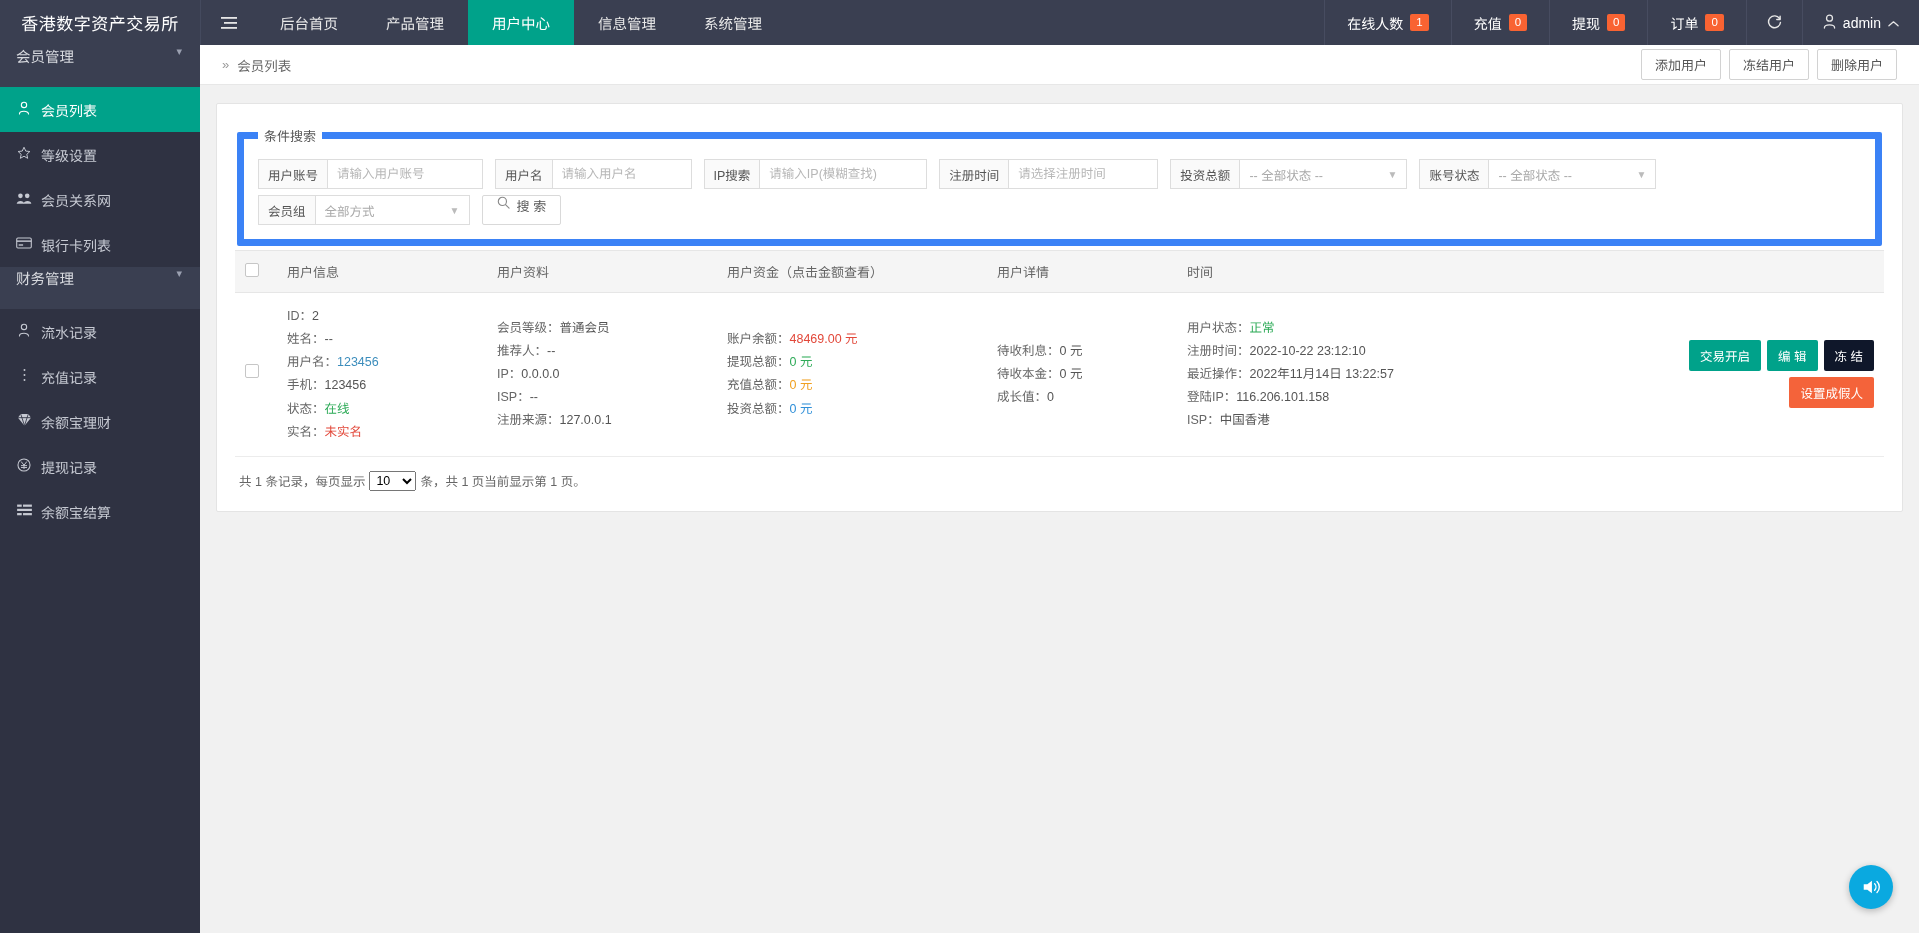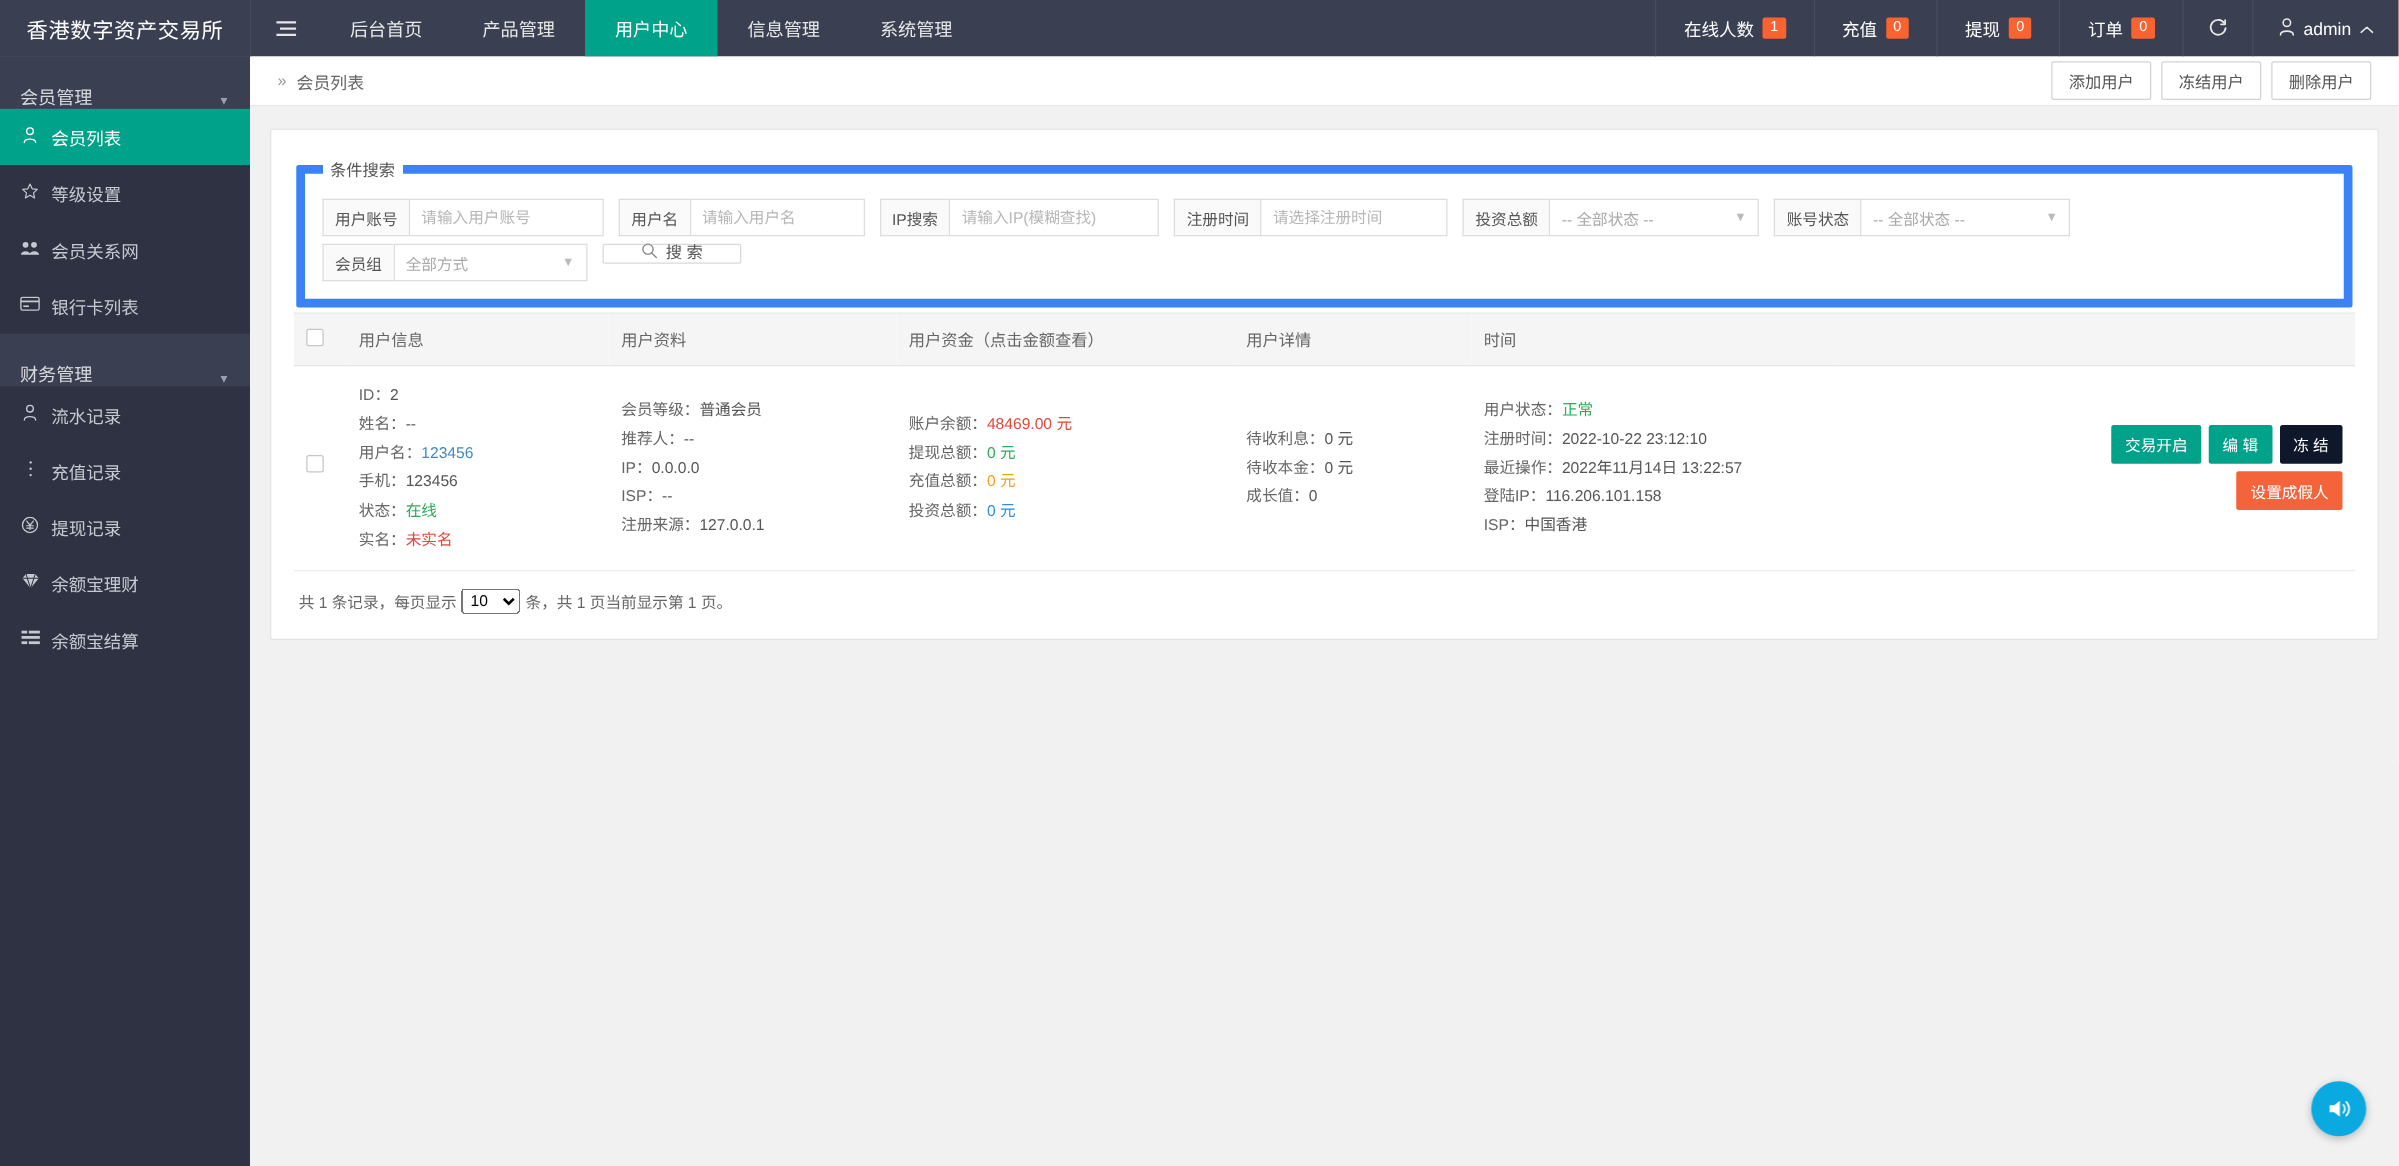--- a/index.html
+++ b/index.html
@@ -55,21 +55,21 @@
     padding: 0 20px; border-left: 1px solid #474c60; cursor: pointer;
     font-size: 14px;
   }
   
   .shell { display: flex; height: 888px; }
   .sidebar {
     width: 200px; min-width: 200px; background: #2f3242;
     height: 100%; overflow: hidden;
   }
   .grp {
-    height: 42px; display: flex; align-items: flex-end; justify-content: space-between;
+    height: 42px; display: flex; align-items: flex-start; justify-content: space-between;
     padding: 0 18px 0 16px; color: #d7d9de; font-size: 14.5px;
     background: #3a3f51; cursor: pointer;
   }
   .grp .chev { font-size: 11px; color: #9aa0b0; }
   .menuitem {
     height: 45px; display: flex; align-items: center; gap: 9px;
     padding: 0 16px; color: #c6c9d2; font-size: 14px; cursor: pointer;
   }
   .menuitem.active { background: #00a28a; color: #fff; }
   .menuitem .mi { width: 16px; text-align: center; font-size: 13.5px; display:inline-block; }
@@ -108,22 +108,22 @@
     font-family: inherit;
   }
   .igrp input::placeholder { color: #b7b7b7; }
   .igrp .sel { justify-content: space-between; gap: 8px; cursor: pointer; color: #a9a9a9; }
   .igrp .sel .caret { color: #bbb; font-size: 10px; }
   .w-acct { width: 156px; } .w-name { width: 140px; }
   .w-ip { width: 168px; } .w-time { width: 150px; }
   .w-sel { width: 168px; } .w-grp { width: 155px; }
   .btn-search {
     border: 1px solid #d9d9d9; background: #fff; color: #555; font-size: 13px;
-    height: 16px; padding: 0 30px; border-radius: 2px; cursor: pointer;
-    display: flex; align-items: flex-end; gap: 7px; font-family: inherit;
+    height: 30px; padding: 0 14px; border-radius: 2px; cursor: pointer;
+    display: flex; align-items: flex-start; gap: 7px; font-family: inherit;
   }
   
   table.tbl { width: 100%; border-collapse: collapse; margin-top: 0; }
   table.tbl thead th {
     background: #f5f5f5; border-top: 1px solid #e6e6e6; border-bottom: 1px solid #e6e6e6;
     font-weight: normal; color: #666; font-size: 13px; text-align: left;
     padding: 11px 10px;
   }
   table.tbl tbody td {
     border-bottom: 1px solid #ececec; padding: 12px 10px;
@@ -281,35 +281,35 @@
         <svg width="5" height="14" viewBox="0 0 5 16" aria-hidden="true">
           <circle cx="2.5" cy="2.2" r="1.1" fill="currentColor"></circle>
           <circle cx="2.5" cy="8" r="1.1" fill="currentColor"></circle>
           <circle cx="2.5" cy="13.8" r="1.1" fill="currentColor"></circle>
         </svg>
       </span>
       <span>充值记录</span>
     </div>
     <div class="menuitem">
       <span class="mi">
+        <svg width="15" height="14" viewBox="0 0 16 15" aria-hidden="true">
+          <path d="M1 5 L4 1.2 H12 L15 5 L8 13.6 Z" fill="currentColor"></path>
+          <path d="M1 5 H15 M4 1.2 L8 13.6 L12 1.2" stroke="#2f3242" stroke-width="0.9" fill="none"></path>
+        </svg>
+      </span>
+      <span>余额宝理财</span>
+    </div>
+    <div class="menuitem">
+      <span class="mi">
         <svg width="14" height="14" viewBox="0 0 16 16" aria-hidden="true">
           <circle cx="8" cy="8" r="6.9" stroke="currentColor" stroke-width="1.2" fill="none"></circle>
           <path d="M5 4.4 L8 8.2 L11 4.4 M5 8.7 H11 M5 10.9 H11 M8 8.2 V12.2" stroke="currentColor" stroke-width="1.1" fill="none" stroke-linecap="round"></path>
         </svg>
       </span>
       <span>提现记录</span>
-    </div>
-    <div class="menuitem">
-      <span class="mi">
-        <svg width="15" height="14" viewBox="0 0 16 15" aria-hidden="true">
-          <path d="M1 5 L4 1.2 H12 L15 5 L8 13.6 Z" fill="currentColor"></path>
-          <path d="M1 5 H15 M4 1.2 L8 13.6 L12 1.2" stroke="#2f3242" stroke-width="0.9" fill="none"></path>
-        </svg>
-      </span>
-      <span>余额宝理财</span>
     </div>
     <div class="menuitem">
       <span class="mi">
         <svg width="15" height="12" viewBox="0 0 16 13" aria-hidden="true">
           <rect x="0" y="0.6" width="5" height="2.4" fill="currentColor"></rect>
           <rect x="6.4" y="0.6" width="9.6" height="2.4" fill="currentColor"></rect>
           <rect x="0" y="5.2" width="16" height="2.4" fill="currentColor"></rect>
           <rect x="0" y="9.8" width="5" height="2.4" fill="currentColor"></rect>
           <rect x="6.4" y="9.8" width="9.6" height="2.4" fill="currentColor"></rect>
         </svg>

